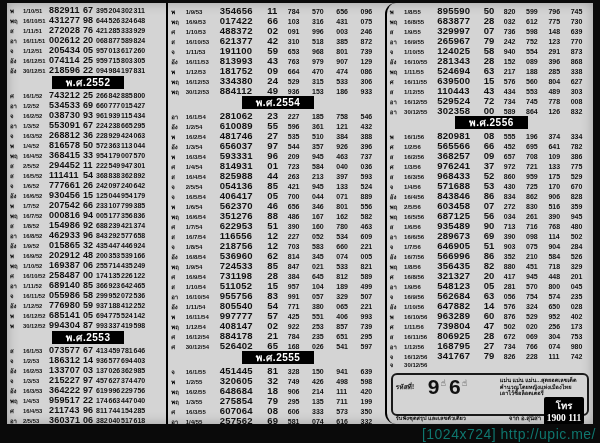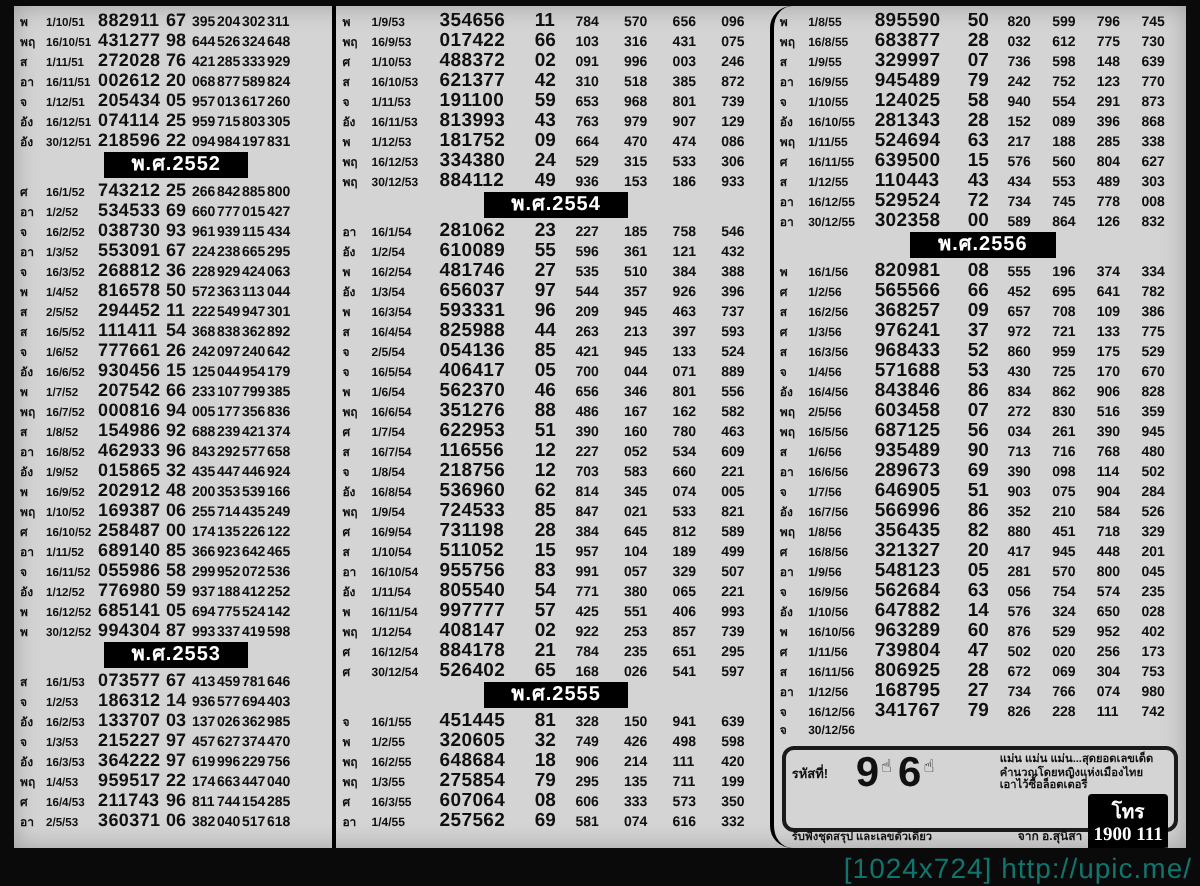--- a/index.html
+++ b/index.html
@@ -197,20 +197,30 @@
     <span class="c day">พ</span>
     <span class="c date">1/4/52</span>
     <span class="c n6">816578</span>
     <span class="c n2">50</span>
     <span class="c t3">572</span>
     <span class="c t3">363</span>
     <span class="c t3">113</span>
     <span class="c t3">044</span>
   </div>
 
+  <div class="row">
+    <span class="c day">พฤ</span>
+    <span class="c date">16/4/52</span>
+    <span class="c n6">368415</span>
+    <span class="c n2">33</span>
+    <span class="c t3">954</span>
+    <span class="c t3">179</span>
+    <span class="c t3">007</span>
+    <span class="c t3">570</span>
+  </div>
 
   <div class="row">
     <span class="c day">ส</span>
     <span class="c date">2/5/52</span>
     <span class="c n6">294452</span>
     <span class="c n2">11</span>
     <span class="c t3">222</span>
     <span class="c t3">549</span>
     <span class="c t3">947</span>
     <span class="c t3">301</span>
@@ -636,20 +646,30 @@
     <span class="c day">พ</span>
     <span class="c date">16/3/54</span>
     <span class="c n6">593331</span>
     <span class="c n2">96</span>
     <span class="c t3">209</span>
     <span class="c t3">945</span>
     <span class="c t3">463</span>
     <span class="c t3">737</span>
   </div>
 
+  <div class="row">
+    <span class="c day">ศ</span>
+    <span class="c date">1/4/54</span>
+    <span class="c n6">814931</span>
+    <span class="c n2">01</span>
+    <span class="c t3">723</span>
+    <span class="c t3">584</span>
+    <span class="c t3">040</span>
+    <span class="c t3">036</span>
+  </div>
 
   <div class="row">
     <span class="c day">ส</span>
     <span class="c date">16/4/54</span>
     <span class="c n6">825988</span>
     <span class="c n2">44</span>
     <span class="c t3">263</span>
     <span class="c t3">213</span>
     <span class="c t3">397</span>
     <span class="c t3">593</span>
@@ -943,21 +963,21 @@
     <span class="c n2">07</span>
     <span class="c t3">736</span>
     <span class="c t3">598</span>
     <span class="c t3">148</span>
     <span class="c t3">639</span>
   </div>
 
   <div class="row">
     <span class="c day">อา</span>
     <span class="c date">16/9/55</span>
-    <span class="c n6">945489</span>
+    <span class="c n6">265967</span>
     <span class="c n2">79</span>
     <span class="c t3">242</span>
     <span class="c t3">752</span>
     <span class="c t3">123</span>
     <span class="c t3">770</span>
   </div>
 
   <div class="row">
     <span class="c day">จ</span>
     <span class="c date">1/10/55</span>

